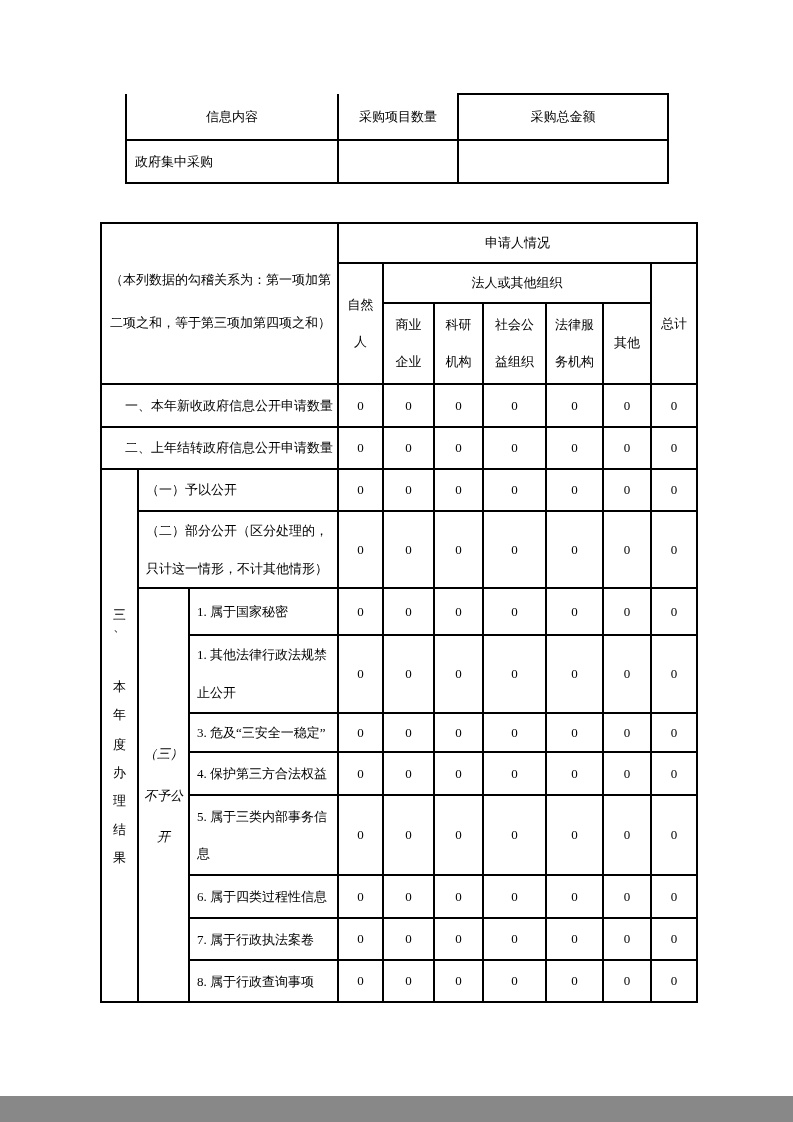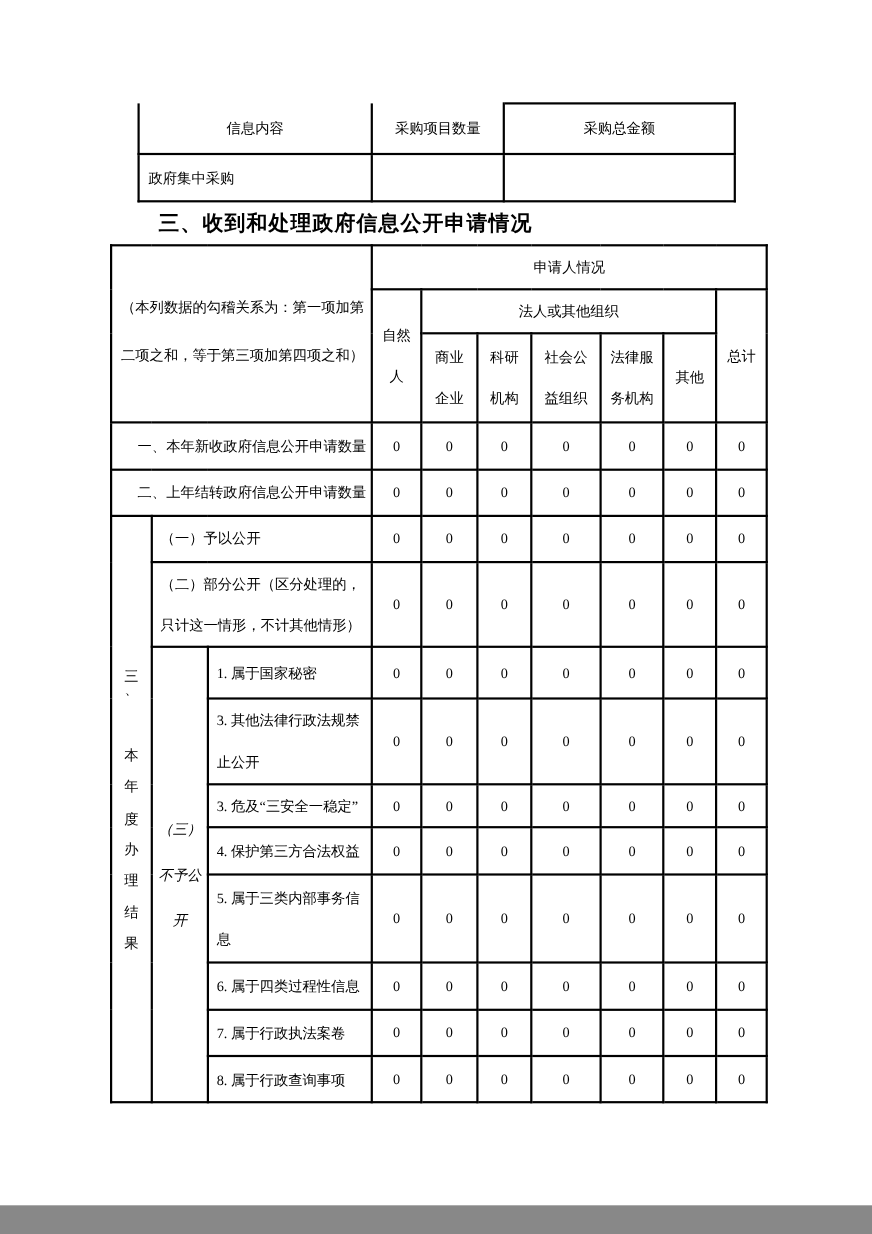--- a/index.html
+++ b/index.html
@@ -52,21 +52,20 @@
       <td>采购总金额</td>
     </tr>
     <tr class="body-row">
       <td class="row-label">政府集中采购</td>
       <td></td>
       <td></td>
     </tr>
   </tbody>
     </table>
 
-  <div class="heading">三、收到和处理政府信息公开申请情况</div>
 
   <table class="t2">
     <colgroup>
       <col style="width:37px">
         <col style="width:51px">
         <col style="width:149px">
       <col style="width:45px">
         <col style="width:51px">
         <col style="width:49px">
         <col style="width:63px">
@@ -144,21 +143,21 @@
       <td class="num">0</td>
       <td class="num">0</td>
       <td class="num">0</td>
       <td class="num">0</td>
       <td class="num">0</td>
       <td class="num">0</td>
       <td class="num">0</td>
     </tr>
 
     <tr style="height:74px">
-      <td class="item">3. 其他法律行政法规禁止公开</td>
+      <td class="item">1. 其他法律行政法规禁止公开</td>
       <td class="num">0</td>
       <td class="num">0</td>
       <td class="num">0</td>
       <td class="num">0</td>
       <td class="num">0</td>
       <td class="num">0</td>
       <td class="num">0</td>
     </tr>
 
     <tr style="height:39px">

